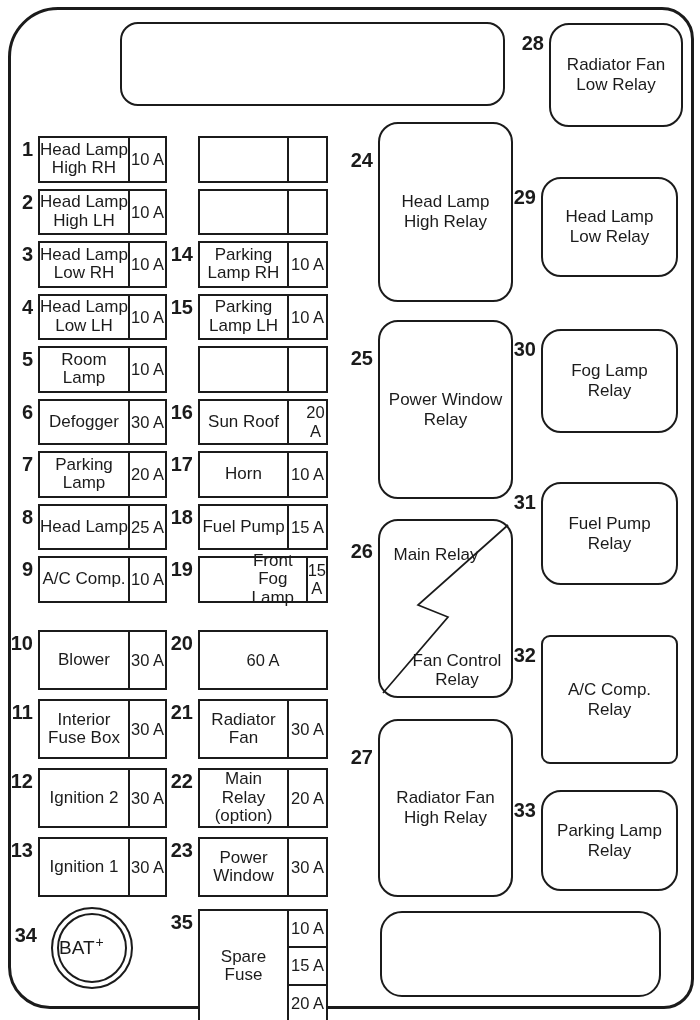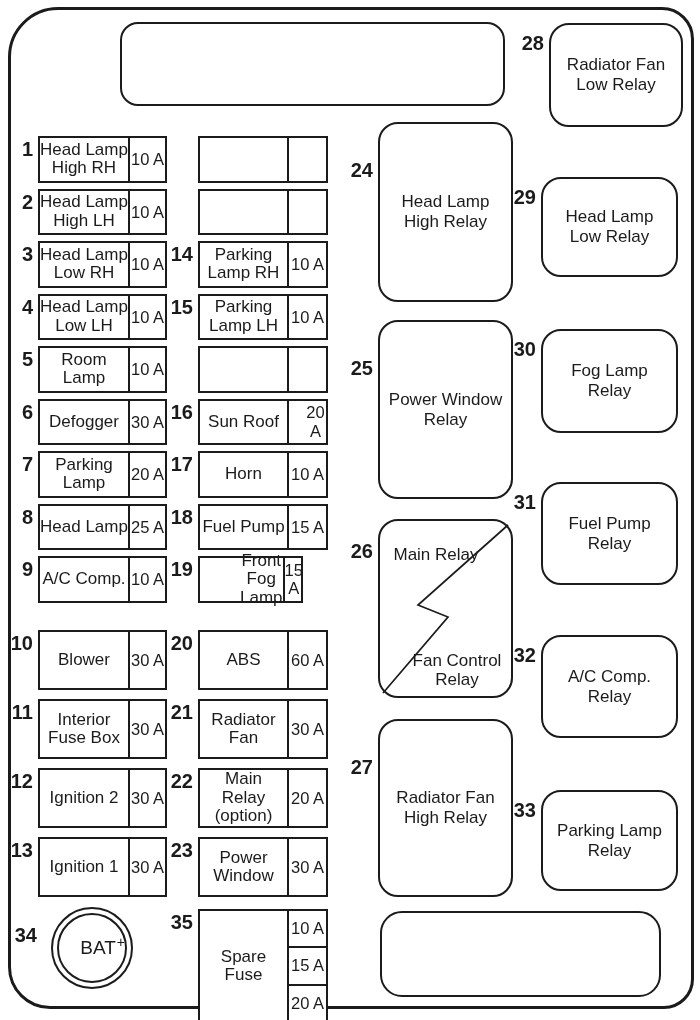--- a/index.html
+++ b/index.html
@@ -31,21 +31,21 @@
   .num {
     position: absolute; right: calc(100% + 7px); top: 1px;
     font-weight: bold; font-size: 20px; line-height: 20px; white-space: nowrap;
   }
 
   .relay {
     position: absolute; border: 2px solid var(--line); border-radius: 20px; box-sizing: border-box;
     background: #fff; display: flex; align-items: center; justify-content: center;
     text-align: center; white-space: pre-line; font-size: 17px; line-height: 20px;
   }
-  .relay .num { top: 36px; }
+  .relay .num { top: 26px; }
   .relay-right .num { top: 8px; }
 
   .r26 { position: absolute; border: 2px solid var(--line); border-radius: 20px; box-sizing: border-box; background: #fff; }
   .r26 svg { position: absolute; left: 0; top: 0; }
   .r26-top { position: absolute; left: 8px; top: 24px; width: 96px; text-align: center; font-size: 17px; line-height: 20px; }
   .r26-bottom { position: absolute; right: 2px; bottom: 7px; width: 104px; text-align: center; white-space: pre-line; font-size: 17px; line-height: 19px; }
 
   .spare { left: 198px; top: 909px; width: 130px; height: 114px; }
   .spare .lab { width: 87px; }
   .ampstack { flex: 1; display: flex; flex-direction: column; }
@@ -53,21 +53,21 @@
   .ampcell + .ampcell { border-top: 2px solid var(--line); }
 
   .bat {
     position: absolute; left: 51px; top: 907px; width: 82px; height: 82px;
     border: 2px solid var(--line); border-radius: 50%; box-sizing: border-box; background: #fff;
   }
   .bat .num { top: 16px; right: calc(100% + 16px); }
   .bat-inner {
     position: absolute; left: 4px; top: 4px; right: 4px; bottom: 4px;
     border: 2px solid var(--line); border-radius: 50%;
-    display: flex; align-items: center; justify-content: flex-end; font-size: 19px;
+    display: flex; align-items: center; justify-content: flex-start; font-size: 19px;
   }
   .bat-plus { font-size: 14px; transform: translateY(-6px); margin-left: 1px; }
 </style>
 </head>
 <body>
 
 <div class="board">
   <div class="outer"></div>
   <div class="blank-block blank-top"></div>
   <div class="blank-block blank-bottom"></div>
@@ -155,21 +155,21 @@
       <div class="fusebox" style="left: 198px; top: 451px; width: 130px; height: 46.5px;">
         <span class="num">17</span>
         <div class="cell lab" style="width: 87px;">Horn</div>
         <div class="cell amp">10 A</div>
       </div>
       <div class="fusebox" style="left: 198px; top: 503.5px; width: 130px; height: 46.5px;">
         <span class="num">18</span>
         <div class="cell lab" style="width: 87px;">Fuel Pump</div>
         <div class="cell amp">15 A</div>
       </div>
-      <div class="fusebox" style="left: 198px; top: 556px; width: 105px; height: 46.5px; padding-left: 40px;">
+      <div class="fusebox" style="left: 198px; top: 556px; width: 130px; height: 46.5px; padding-left: 40px;">
         <span class="num">19</span>
         <div class="cell lab" style="width: 87px;">Front
 Fog Lamp</div>
         <div class="cell amp">15 A</div>
       </div>
       <div class="fusebox" style="left: 38px; top: 630px; width: 129px; height: 60px;">
         <span class="num">10</span>
         <div class="cell lab" style="width: 88px;">Blower</div>
         <div class="cell amp">30 A</div>
       </div>
@@ -184,21 +184,20 @@
         <div class="cell lab" style="width: 88px;">Ignition 2</div>
         <div class="cell amp">30 A</div>
       </div>
       <div class="fusebox" style="left: 38px; top: 837px; width: 129px; height: 60px;">
         <span class="num">13</span>
         <div class="cell lab" style="width: 88px;">Ignition 1</div>
         <div class="cell amp">30 A</div>
       </div>
       <div class="fusebox" style="left: 198px; top: 630px; width: 130px; height: 60px;">
         <span class="num">20</span>
-        <div class="cell lab" style="width: 87px;">ABS</div>
         <div class="cell amp">60 A</div>
       </div>
       <div class="fusebox" style="left: 198px; top: 699px; width: 130px; height: 60px;">
         <span class="num">21</span>
         <div class="cell lab" style="width: 87px;">Radiator
 Fan</div>
         <div class="cell amp">30 A</div>
       </div>
       <div class="fusebox" style="left: 198px; top: 768px; width: 130px; height: 60px;">
         <span class="num">22</span>
@@ -229,21 +228,21 @@
       <div class="relay" style="left: 378px; top: 719px; width: 135px; height: 178px;"><span class="num">27</span><div>Radiator Fan
 High Relay</div></div>
       <div class="relay relay-right" style="left: 549px; top: 23px; width: 134px; height: 104px;"><span class="num">28</span><div>Radiator Fan
 Low Relay</div></div>
       <div class="relay relay-right" style="left: 541px; top: 177px; width: 137px; height: 100px;"><span class="num">29</span><div>Head Lamp
 Low Relay</div></div>
       <div class="relay relay-right" style="left: 541px; top: 329px; width: 137px; height: 104px;"><span class="num">30</span><div>Fog Lamp
 Relay</div></div>
       <div class="relay relay-right" style="left: 541px; top: 482px; width: 137px; height: 103px;"><span class="num">31</span><div>Fuel Pump
 Relay</div></div>
-      <div class="relay relay-right" style="left: 541px; top: 635px; width: 137px; height: 103px;"><span class="num">32</span><div>A/C Comp.
+      <div class="relay relay-right" style="left: 541px; top: 635px; width: 137px; height: 129px; border-radius: 9px;"><span class="num">32</span><div>A/C Comp.
 Relay</div></div>
       <div class="relay relay-right" style="left: 541px; top: 790px; width: 137px; height: 101px;"><span class="num">33</span><div>Parking Lamp
 Relay</div></div>
     </div>
 
   <div class="fusebox spare">
     <span class="num">35</span>
     <div class="cell lab">Spare
 Fuse</div>
     <div class="ampstack">

